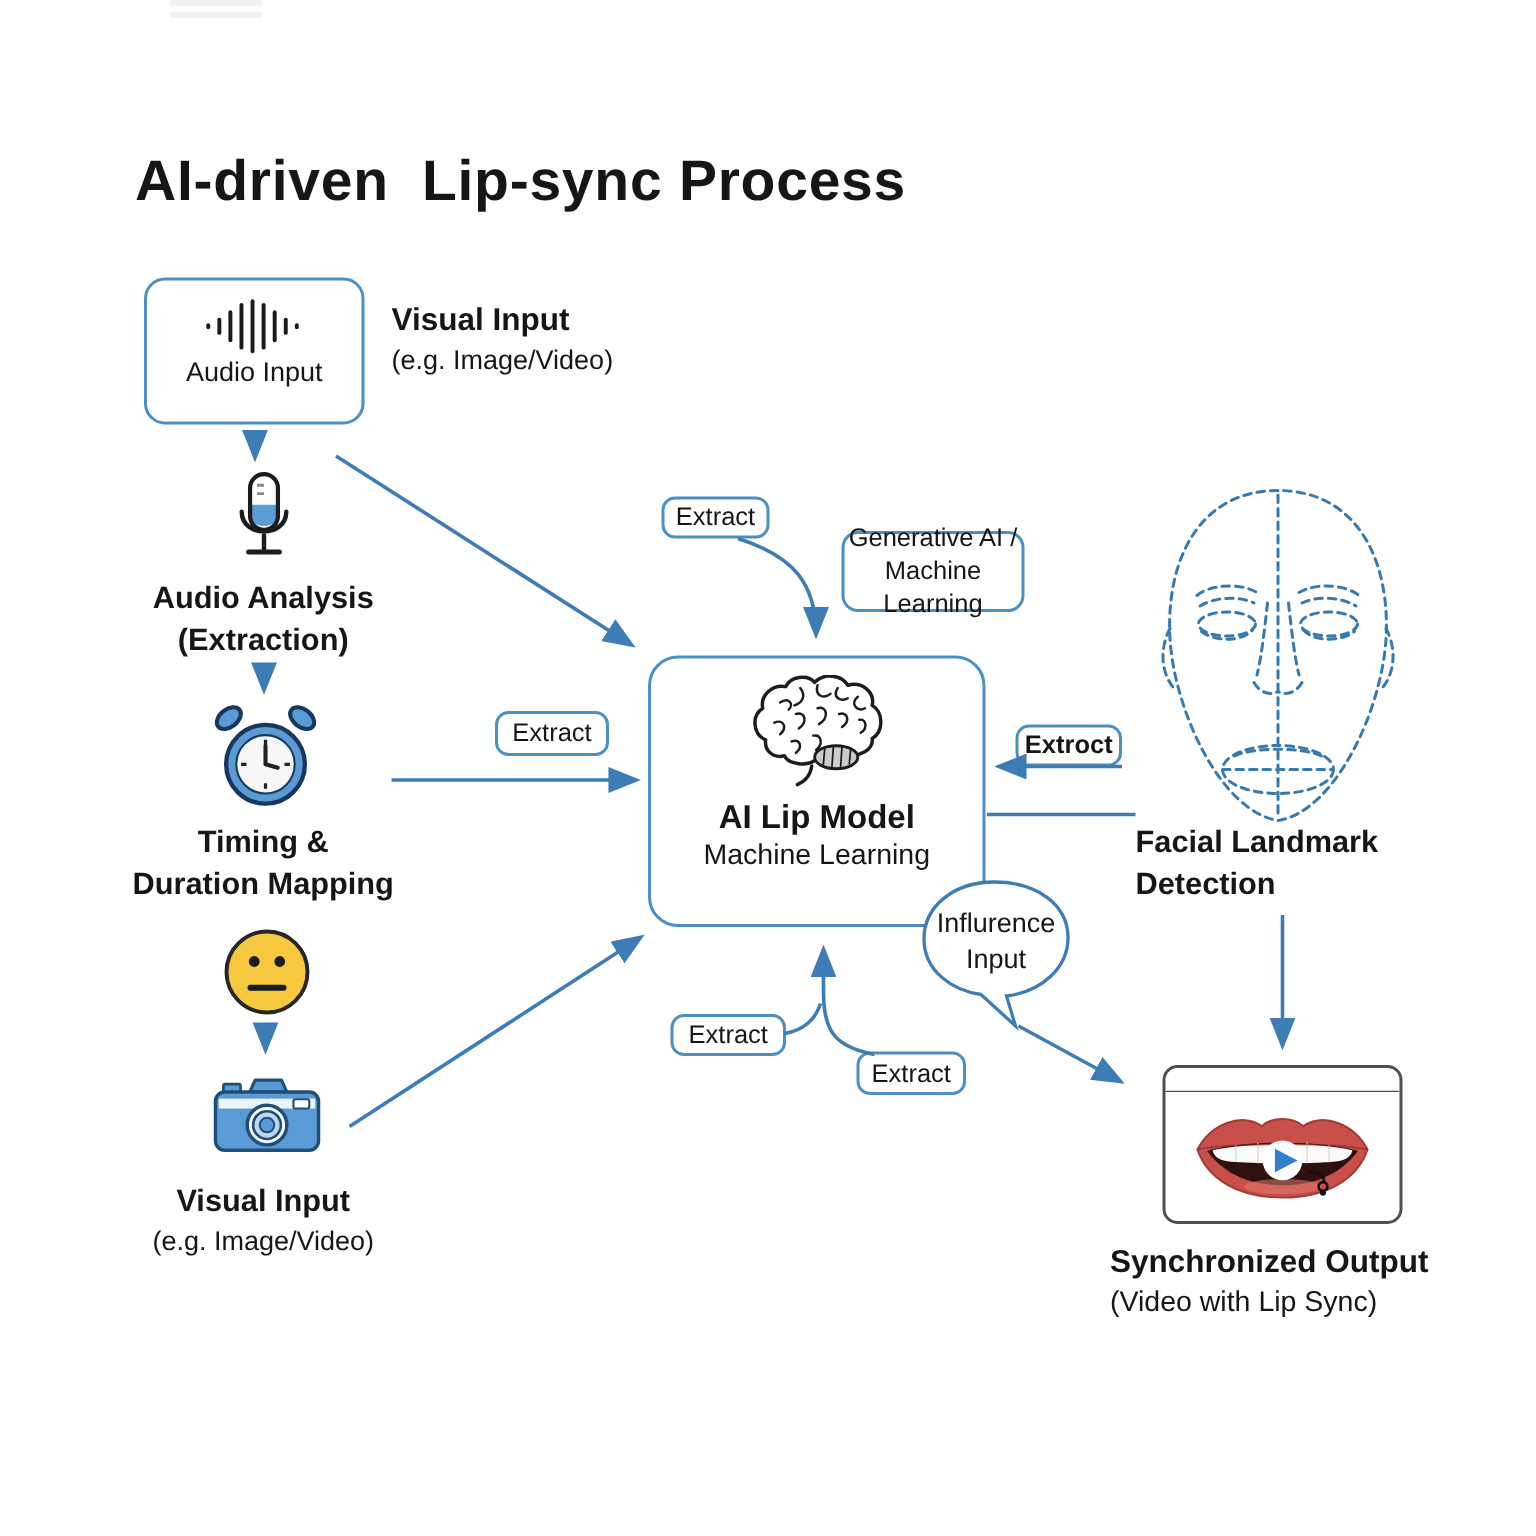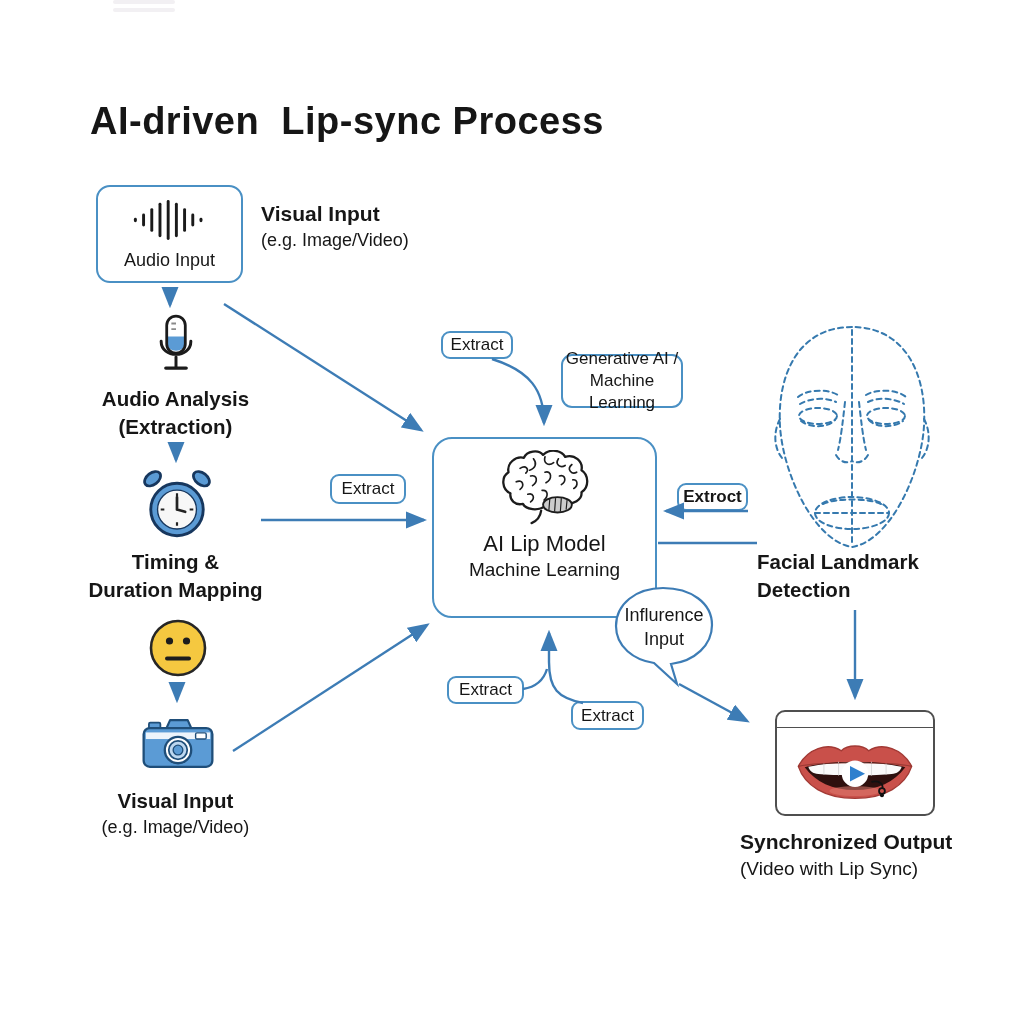--- a/index.html
+++ b/index.html
@@ -10,21 +10,21 @@
   .artifact.a1{left:113px;top:0;width:62px;height:4px;}
   .artifact.a2{left:113px;top:8px;width:62px;height:4px;}
 
   .page-title{position:absolute;left:90px;top:100px;font-size:38px;font-weight:bold;
               white-space:pre;letter-spacing:.5px;}
 
   
   .audio-box{position:absolute;left:96px;top:185px;width:147px;height:98px;background:#fff;
              border:2.5px solid #4A90C4;border-radius:14px;box-sizing:border-box;
              display:flex;flex-direction:column;align-items:center;justify-content:space-between;
-             padding:10px 0 10px;}
+             padding:10px 0 22px;}
   .audio-box .lbl{font-size:18px;}
 
   .vi-top{position:absolute;left:261px;top:200px;line-height:1.3;}
   .vi-top .t{font-size:21px;font-weight:bold;}
   .vi-top .s{font-size:18px;margin-top:2px;}
 
   .col-label{position:absolute;left:48px;width:255px;text-align:center;line-height:1.35;}
   .col-label .b{font-size:20.5px;font-weight:bold;}
   .col-label .r{font-size:18px;}
   #audio-analysis{top:385px;}
@@ -34,21 +34,21 @@
   .icon{position:absolute;}
   #mic-icon{left:150px;top:312px;}
   #clock-icon{left:139px;top:464px;}
   #emoji-icon{left:148px;top:618px;}
   #camera-icon{left:141px;top:710px;}
 
   
   .model-box{position:absolute;left:432px;top:437px;width:225px;height:181px;background:#fff;
              border:2.5px solid #4A90C4;border-radius:20px;box-sizing:border-box;text-align:center;}
   .model-box svg{margin-top:11px;}
-  .model-title{font-size:22px;font-weight:normal;margin-top:0;}
+  .model-title{font-size:22px;font-weight:bold;margin-top:0;}
   .model-sub{font-size:19px;margin-top:2px;}
 
   
   .tag{position:absolute;border:2px solid #4A90C4;border-radius:9px;background:#fff;font-size:17px;
        display:flex;align-items:center;justify-content:center;box-sizing:border-box;text-align:center;}
   #extract-top{left:441px;top:331px;width:72px;height:28px;}
   #extract-mid-left{left:330px;top:474px;width:76px;height:30px;}
   #extract-right{left:677px;top:483px;width:71px;height:28px;font-weight:bold;}
   #extract-bottom-left{left:447px;top:676px;width:77px;height:28px;}
   #extract-bottom-right{left:571px;top:701px;width:73px;height:29px;}

